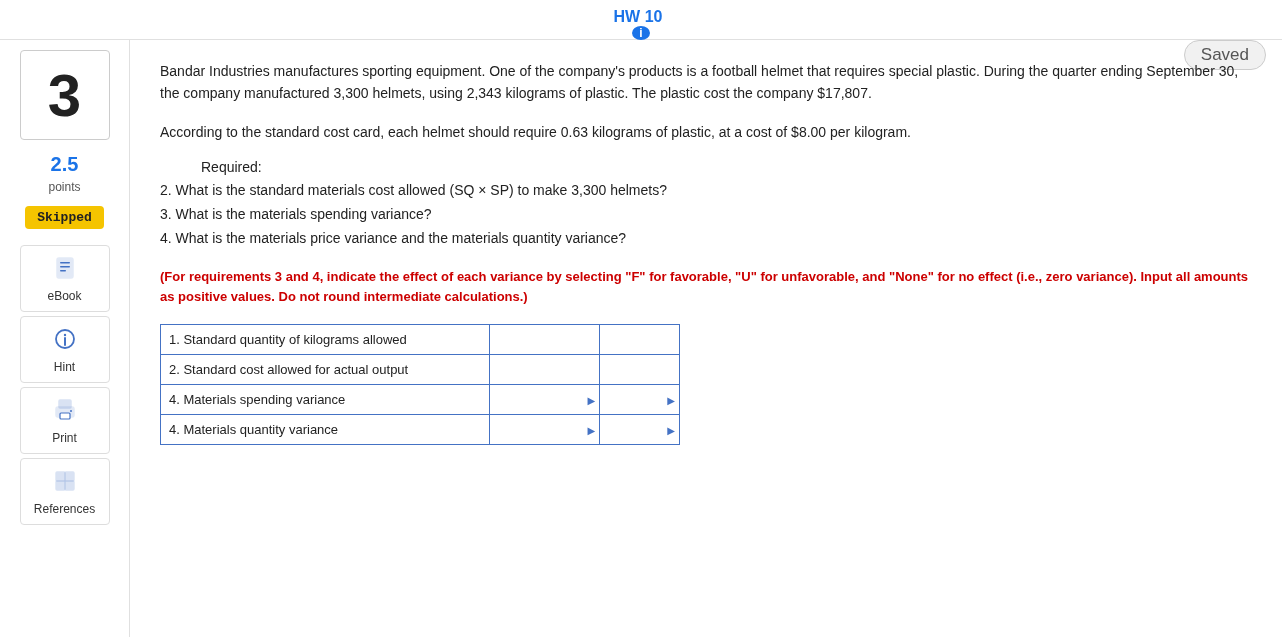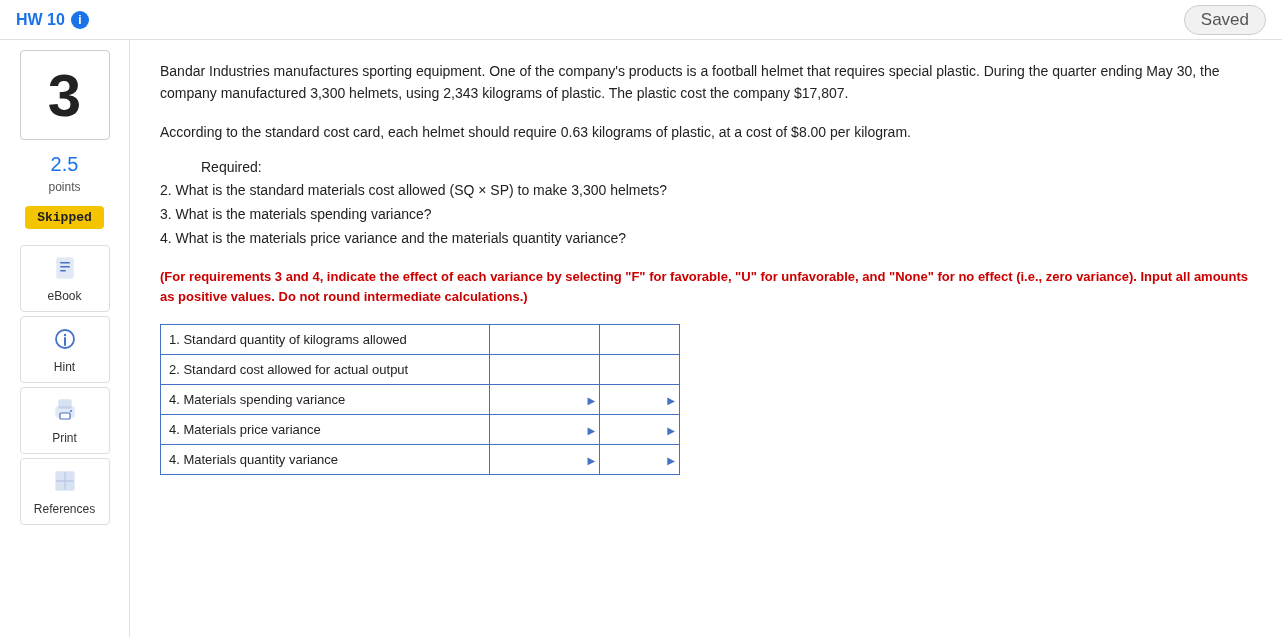--- a/index.html
+++ b/index.html
@@ -13,20 +13,21 @@
     }
 
     
     .header {
       display: flex;
       align-items: center;
       padding: 8px 16px;
       border-bottom: 1px solid #e0e0e0;
       background: #fff;
       height: 40px;
+      flex-direction: column;
     }
     .hw-title {
       font-size: 16px;
       font-weight: bold;
       color: #1a73e8;
       margin-right: 6px;
     }
     .info-icon {
       width: 18px;
       height: 18px;
@@ -77,21 +78,21 @@
       align-items: center;
       justify-content: center;
       font-size: 60px;
       font-weight: bold;
       color: #222;
       margin-bottom: 8px;
     }
 
     .points-label {
       font-size: 20px;
-      font-weight: normal;
+      font-weight: bold;
       color: #1a73e8;
       line-height: 1.2;
     }
     .points-sub {
       font-size: 12px;
       color: #555;
       margin-bottom: 8px;
     }
 
     .skipped-badge {
@@ -281,21 +282,21 @@
             <rect x="14" y="14" width="9" height="9" rx="1" fill="#4472c4" opacity="0.2" stroke="#4472c4" stroke-width="1.4"></rect>
           </svg>
         </span>
         <span>References</span>
       </div>
 
     </div>
   </div>
 
   <div class="content">
-    <p class="question-text">Bandar Industries manufactures sporting equipment. One of the company's products is a football helmet that requires special plastic. During the quarter ending May 30, the company manufactured 3,300 helmets, using 2,343 kilograms of plastic. The plastic cost the company $17,807.</p>
+    <p class="question-text">Bandar Industries manufactures sporting equipment. One of the company's products is a football helmet that requires special plastic. During the quarter ending September 30, the company manufactured 3,300 helmets, using 2,343 kilograms of plastic. The plastic cost the company $17,807.</p>
     <p class="question-text">According to the standard cost card, each helmet should require 0.63 kilograms of plastic, at a cost of $8.00 per kilogram.</p>
 
     <div>
       <p class="required-heading">Required:</p>
       <ul class="required-list">
         <li>2. What is the standard materials cost allowed (SQ × SP) to make 3,300 helmets?</li>
         <li>3. What is the materials spending variance?</li>
         <li>4. What is the materials price variance and the materials quantity variance?</li>
       </ul>
     </div>
@@ -333,42 +334,30 @@
           </td>
           <td class="input-cell cell-with-arrow">
             <input class="cell-input" type="text" value="" style="">
             <span class="dropdown-arrow">▶</span>
           </td>
           <td class="dropdown-cell cell-with-arrow">
             <span class="dropdown-arrow">▶</span>
           </td>
         </tr>
 
+
         <tr>
           <td class="label-cell">
-            <span>4. Materials price variance</span>
+            <span>4. Materials quantity variance</span>
           </td>
           <td class="input-cell cell-with-arrow">
             <input class="cell-input" type="text" value="" style="">
             <span class="dropdown-arrow">▶</span>
           </td>
           <td class="dropdown-cell cell-with-arrow">
             <span class="dropdown-arrow">▶</span>
           </td>
         </tr>
-
-        <tr>
-          <td class="label-cell">
-            <span>4. Materials quantity variance</span>
-          </td>
-          <td class="input-cell cell-with-arrow">
-            <input class="cell-input" type="text" value="" style="">
-            <span class="dropdown-arrow">▶</span>
-          </td>
-          <td class="dropdown-cell cell-with-arrow">
-            <span class="dropdown-arrow">▶</span>
-          </td>
-        </tr>
       </tbody>
     </table>
 
   </div>
 </div>
 
 </body></html>

